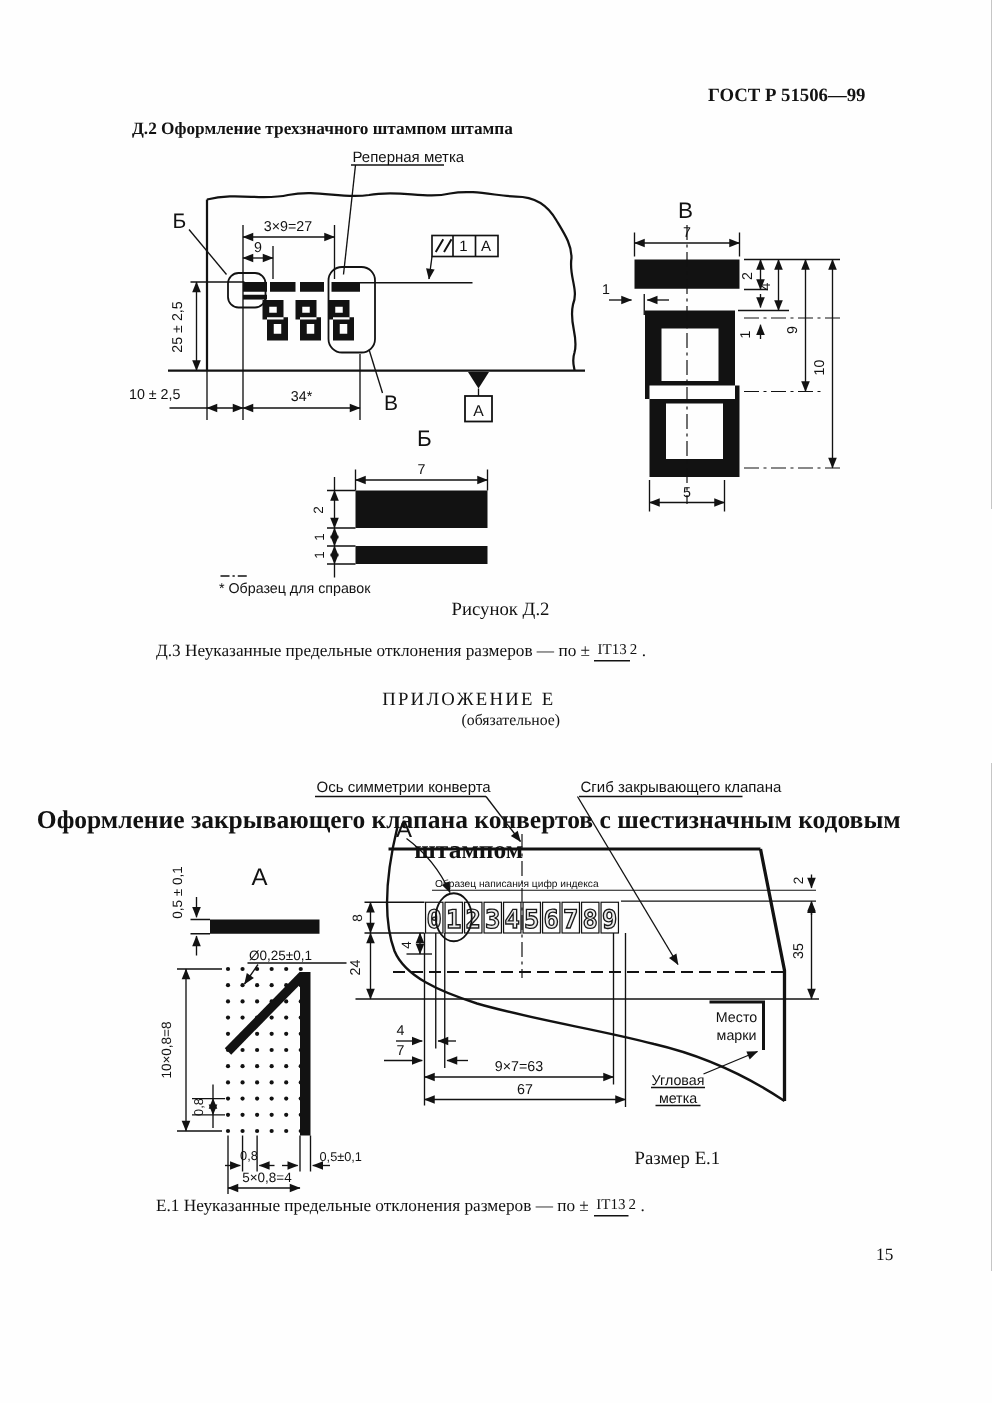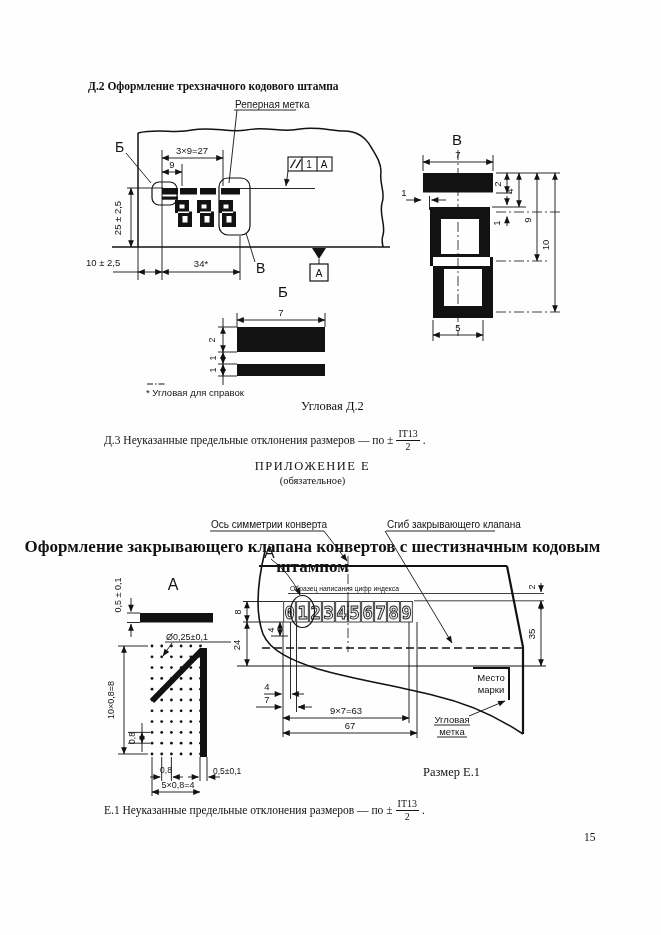--- a/index.html
+++ b/index.html
@@ -4,25 +4,25 @@
 <style>
   html,body{margin:0;padding:0;background:#9a9a9a;}
   .page{position:relative;width:661px;height:935px;background:#fefefe;overflow:hidden;
         font-family:"Liberation Serif",serif;color:#121212;}
   .abs{position:absolute;}
   .hdr{font-weight:bold;font-size:12.5px;}
   .h-d2{font-weight:bold;font-size:11.5px;}
   .foot{font-family:"Liberation Sans",sans-serif;font-size:9.5px;}
   .cap{font-size:12.5px;}
   .para{font-size:11.5px;display:flex;align-items:center;gap:3px;margin-left:16px;}
-  .frac{display:inline-flex;flex-direction:column;align-items:center;font-size:10px;line-height:1.15;}
+  .frac{display:inline-flex;flex-direction:row;align-items:flex-start;font-size:10px;line-height:1.15;}
   .frac .num{border-bottom:1px solid #121212;padding:0 2px;}
   .ctr{left:0;width:625px;text-align:center;}
   .appx{font-size:12.5px;letter-spacing:1.5px;}
-  .oblig{font-size:10.5px;}
+  .oblig{font-size:10.5px;margin-left:28px;}
   .h-e{font-weight:bold;font-size:17px;margin-top:40px;}
   .pgnum{font-size:11.5px;}
   svg text{font-family:"Liberation Sans",sans-serif;fill:#121212;}
 </style>
 </head>
 <body>
 
 <div class="page">
 
   <svg class="abs" style="left:0;top:0" width="661" height="935" viewBox="0 0 661 935">
@@ -337,26 +337,27 @@
       <text x="346" y="714" font-size="9.5" text-anchor="middle">9×7=63</text>
       <text x="350" y="729" font-size="9.5" text-anchor="middle">67</text>
 
       <text x="491" y="681" font-size="9.5" text-anchor="middle">Место</text>
       <text x="491" y="693" font-size="9.5" text-anchor="middle">марки</text>
       <text x="452" y="723" font-size="9.5" text-anchor="middle">Угловая</text>
       <text x="452" y="735" font-size="9.5" text-anchor="middle">метка</text>
     </g>
   </svg>
 
-
-  <div class="abs h-d2" style="left:88px;top:80px">Д.2 Оформление трехзначного кодового штампа</div>
-
-  <div class="abs foot" style="left:146px;top:387px">* Угловая для справок</div>
-
-  <div class="abs cap" style="left:301px;top:399px">Угловая Д.2</div>
+  <div class="abs hdr" style="left:0;right:84px;top:56px;text-align:right">ГОСТ Р 51506—99</div>
+
+  <div class="abs h-d2" style="left:88px;top:80px">Д.2 Оформление трехзначного штампом штампа</div>
+
+  <div class="abs foot" style="left:146px;top:387px">* Образец для справок</div>
+
+  <div class="abs cap" style="left:301px;top:399px">Рисунок Д.2</div>
 
   <div class="abs para" style="left:88px;top:428px">
     <span>Д.3 Неуказанные предельные отклонения размеров — по ±</span>
     <span class="frac">
       <span class="num">IT13</span>
       <span class="den">2</span>
     </span>
     <span>.</span>
   </div>
 

